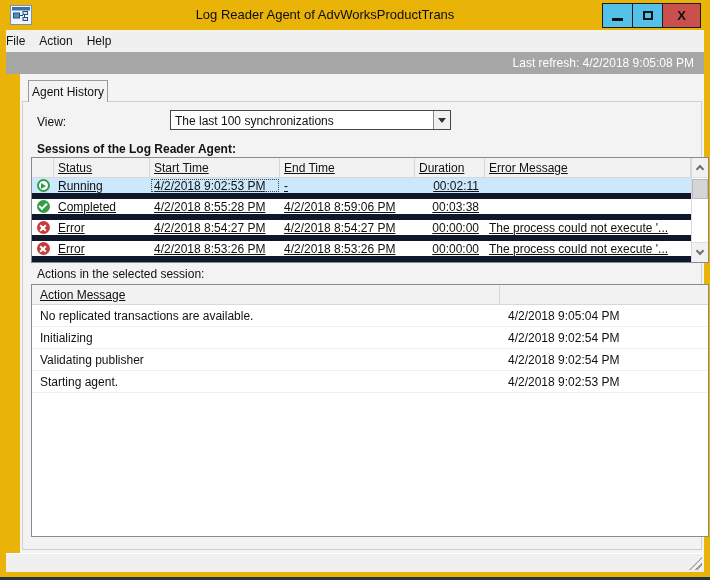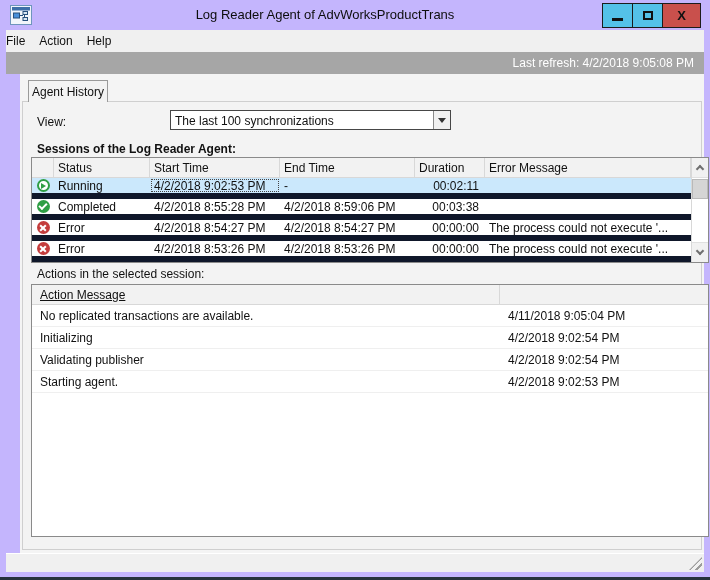--- a/index.html
+++ b/index.html
@@ -1,19 +1,19 @@
 <!DOCTYPE html>
 <html><head>
 <meta charset="utf-8">
 <style>
   * { margin:0; padding:0; box-sizing:border-box; }
   html,body { background:#d9d9d9; }
   body { font-family:"Liberation Sans", sans-serif; color:#111; }
 
-  .window { position:relative; width:710px; height:580px; background:#c4b5fd; overflow:hidden; }
+  .window { position:relative; width:710px; height:580px; background:#eab308; overflow:hidden; }
   .bottom-edge { position:absolute; left:0; right:0; bottom:0; height:3px; background:#26323c; }
 
   
   .titlebar { position:absolute; top:0; left:0; width:100%; height:30px; }
   .app-icon { position:absolute; left:10px; top:5px; width:22px; height:20px; }
   .title-text { position:absolute; left:60px; right:120px; top:0; line-height:30px; text-align:center;
                 font-size:13px; color:#0d0d0d; white-space:nowrap; overflow:hidden; }
   .win-buttons { position:absolute; top:3px; right:9px; display:flex; height:25px; }
   .win-btn { width:31px; height:25px; border:1px solid #1c1c1c; background:#54c1e8;
              display:flex; align-items:center; justify-content:center; cursor:default; }
@@ -48,21 +48,21 @@
            border:1px solid #464646; display:flex; }
   .combo-text { flex:1; font-size:12px; padding:3px 4px 0 4px; white-space:nowrap; overflow:hidden; }
   .combo-btn { width:17px; border-left:1px solid #8a8a8a; background:#f0f0f0;
                display:flex; align-items:center; justify-content:center; }
   .tri-down { width:0; height:0; border-left:4px solid transparent; border-right:4px solid transparent;
               border-top:5px solid #333; }
 
   
   .sessions-grid { position:absolute; left:8px; top:55px; width:678px; height:106px;
                    border:1px solid #8a8a8a; background:#fff; overflow:hidden; }
-  .grid-row { display:flex; height:21px; position:relative; }
+  .grid-row { display:flex; height:21px; position:relative;text-decoration:underline; }
   .header-row { height:20px; background:#f2f2f2; }
   .hcell { border-right:1px solid #d8d8d8; border-bottom:1px solid #d8d8d8; font-size:12px;
            padding:0 4px; display:flex; align-items:center; white-space:nowrap; overflow:hidden; }
   .cell { font-size:12px; padding:0 4px; display:flex; align-items:center;
           white-space:nowrap; overflow:hidden; }
   .c0 { width:22px; justify-content:center; padding:0; }
   .c1 { width:96px; }
   .c2 { width:130px; }
   .c3 { width:135px; }
   .c4 { width:70px; }
@@ -237,21 +237,21 @@
       </div>
 
       <div class="lbl actions-label">Actions in the selected session:</div>
 
       <div class="actions-list">
         <div class="arow aheader">
           <div class="ahcell ac0">Action Message</div>
         </div>
         <div class="arow">
           <div class="acell ac0">No replicated transactions are available.</div>
-          <div class="acell ac1">4/11/2018 9:05:04 PM</div>
+          <div class="acell ac1">4/2/2018 9:05:04 PM</div>
         </div>
         <div class="arow">
           <div class="acell ac0">Initializing</div>
           <div class="acell ac1">4/2/2018 9:02:54 PM</div>
         </div>
         <div class="arow">
           <div class="acell ac0">Validating publisher</div>
           <div class="acell ac1">4/2/2018 9:02:54 PM</div>
         </div>
         <div class="arow">

